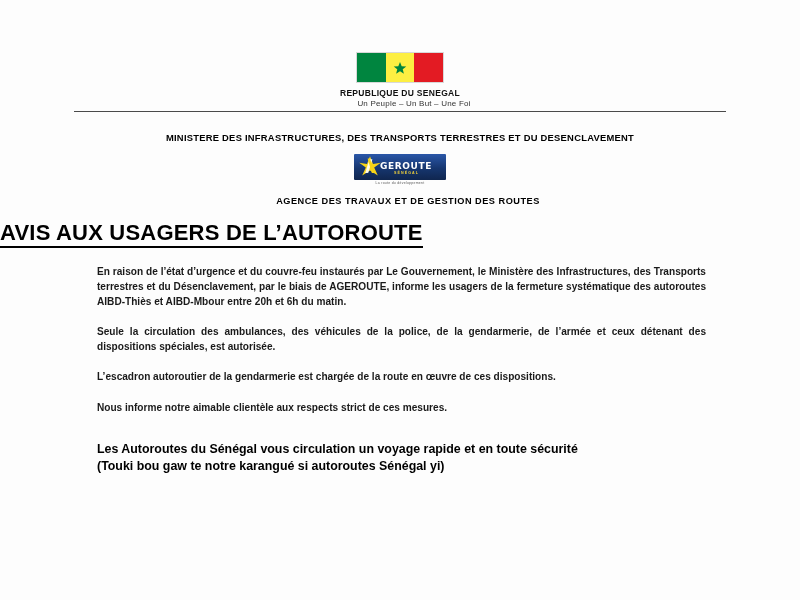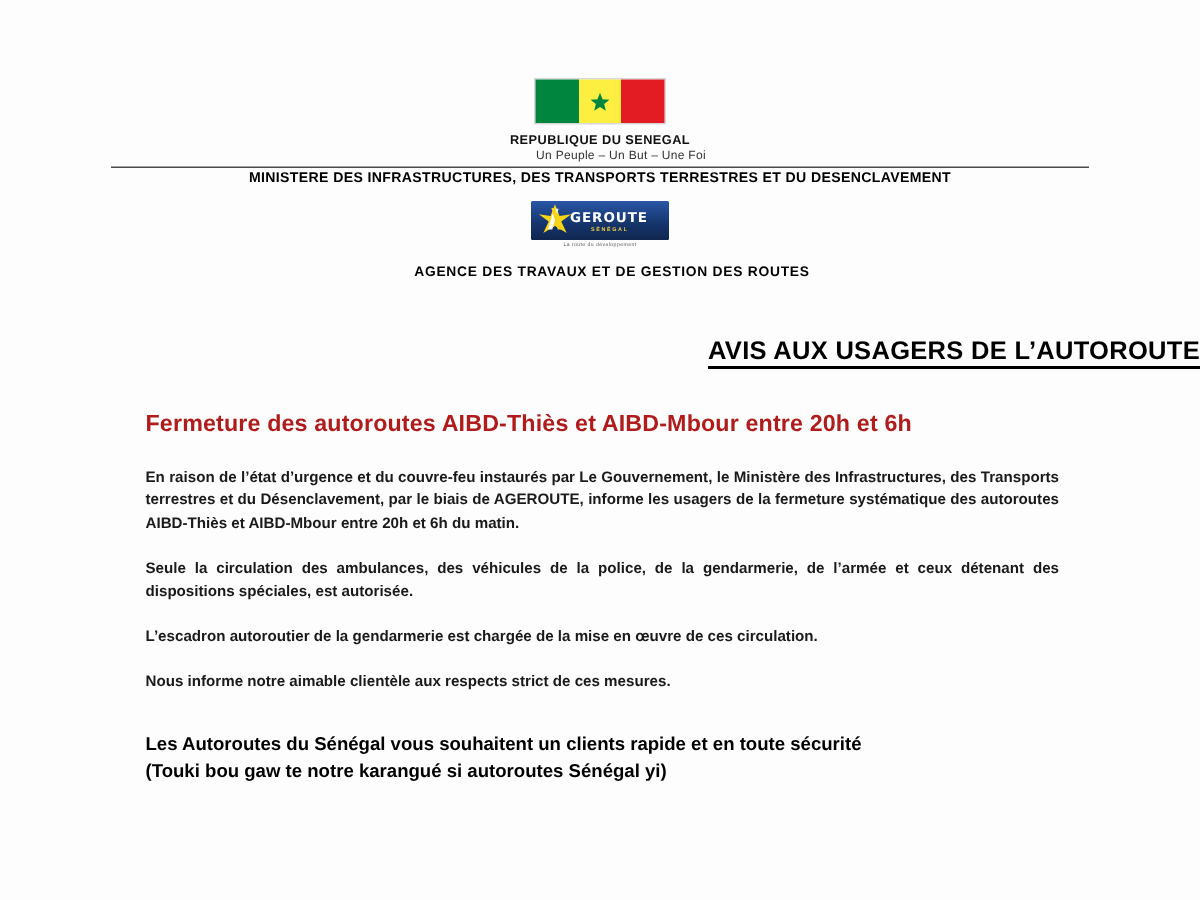--- a/index.html
+++ b/index.html
@@ -74,21 +74,21 @@
   }
 
   .hrule {
     width: 652px;
     margin: 3px auto 0 auto;
     height: 0;
     border-top: 1.4px solid #4a4a4a;
   }
 
   .ministry-line {
-    margin: 0 auto 0 auto;
+    margin: 20px auto 0 auto;
     width: 660px;
     font-size: 9.4px;
     font-weight: bold;
     line-height: 1.35;
     letter-spacing: 0.25px;
     color: #000;
   }
 
   
   .logo-wrap {
@@ -140,23 +140,23 @@
     font-size: 9.2px;
     font-weight: bold;
     letter-spacing: 0.5px;
     color: #000;
     text-align: center;
     padding-left: 16px;
   }
 
   
   .notice-title {
-    margin-top: 38px;
-    text-align: right;
-    font-size: 17px;
+    margin-top: 14px;
+    text-align: left;
+    font-size: 22px;
     font-weight: bold;
     letter-spacing: 0.2px;
     color: #000;
   }
   .notice-title span {
     border-bottom: 2px solid #000;
     padding-bottom: 1px;
   }
 
   .body-col {
@@ -241,28 +241,27 @@
 
     <div class="agency-line">AGENCE DES TRAVAUX ET DE GESTION DES ROUTES</div>
   </div>
 
   <div class="notice-title">
     <span>AVIS AUX USAGERS DE L’AUTOROUTE</span>
   </div>
 
   <div class="body-col">
 
-    <div class="red-heading">Fermeture des autoroutes AIBD-Thiès et AIBD-Mbour entre 20h et 6h</div>
 
     <div style="margin-top:18px;">
       <p class="para">En raison de l’état d’urgence et du couvre-feu instaurés par Le Gouvernement, le Ministère des Infrastructures, des Transports terrestres et du Désenclavement, par le biais de AGEROUTE, informe les usagers de la fermeture systématique des autoroutes AIBD-Thiès et AIBD-Mbour entre 20h et 6h du matin.</p>
       <p class="para">Seule la circulation des ambulances, des véhicules de la police, de la gendarmerie, de l’armée et ceux détenant des dispositions spéciales, est autorisée.</p>
-      <p class="para">L’escadron autoroutier de la gendarmerie est chargée de la mise en œuvre de ces circulation.</p>
+      <p class="para">L’escadron autoroutier de la gendarmerie est chargée de la route en œuvre de ces dispositions.</p>
       <p class="para">Nous informe notre aimable clientèle aux respects strict de ces mesures.</p>
     </div>
 
     <div class="closing">
-      <span>Les Autoroutes du Sénégal vous souhaitent un clients rapide et en toute sécurité</span>
+      <span>Les Autoroutes du Sénégal vous circulation un voyage rapide et en toute sécurité</span>
       <span class="line2">(Touki bou gaw te notre karangué si autoroutes Sénégal yi)</span>
     </div>
   </div>
 
 </div>
 
 </body></html>

